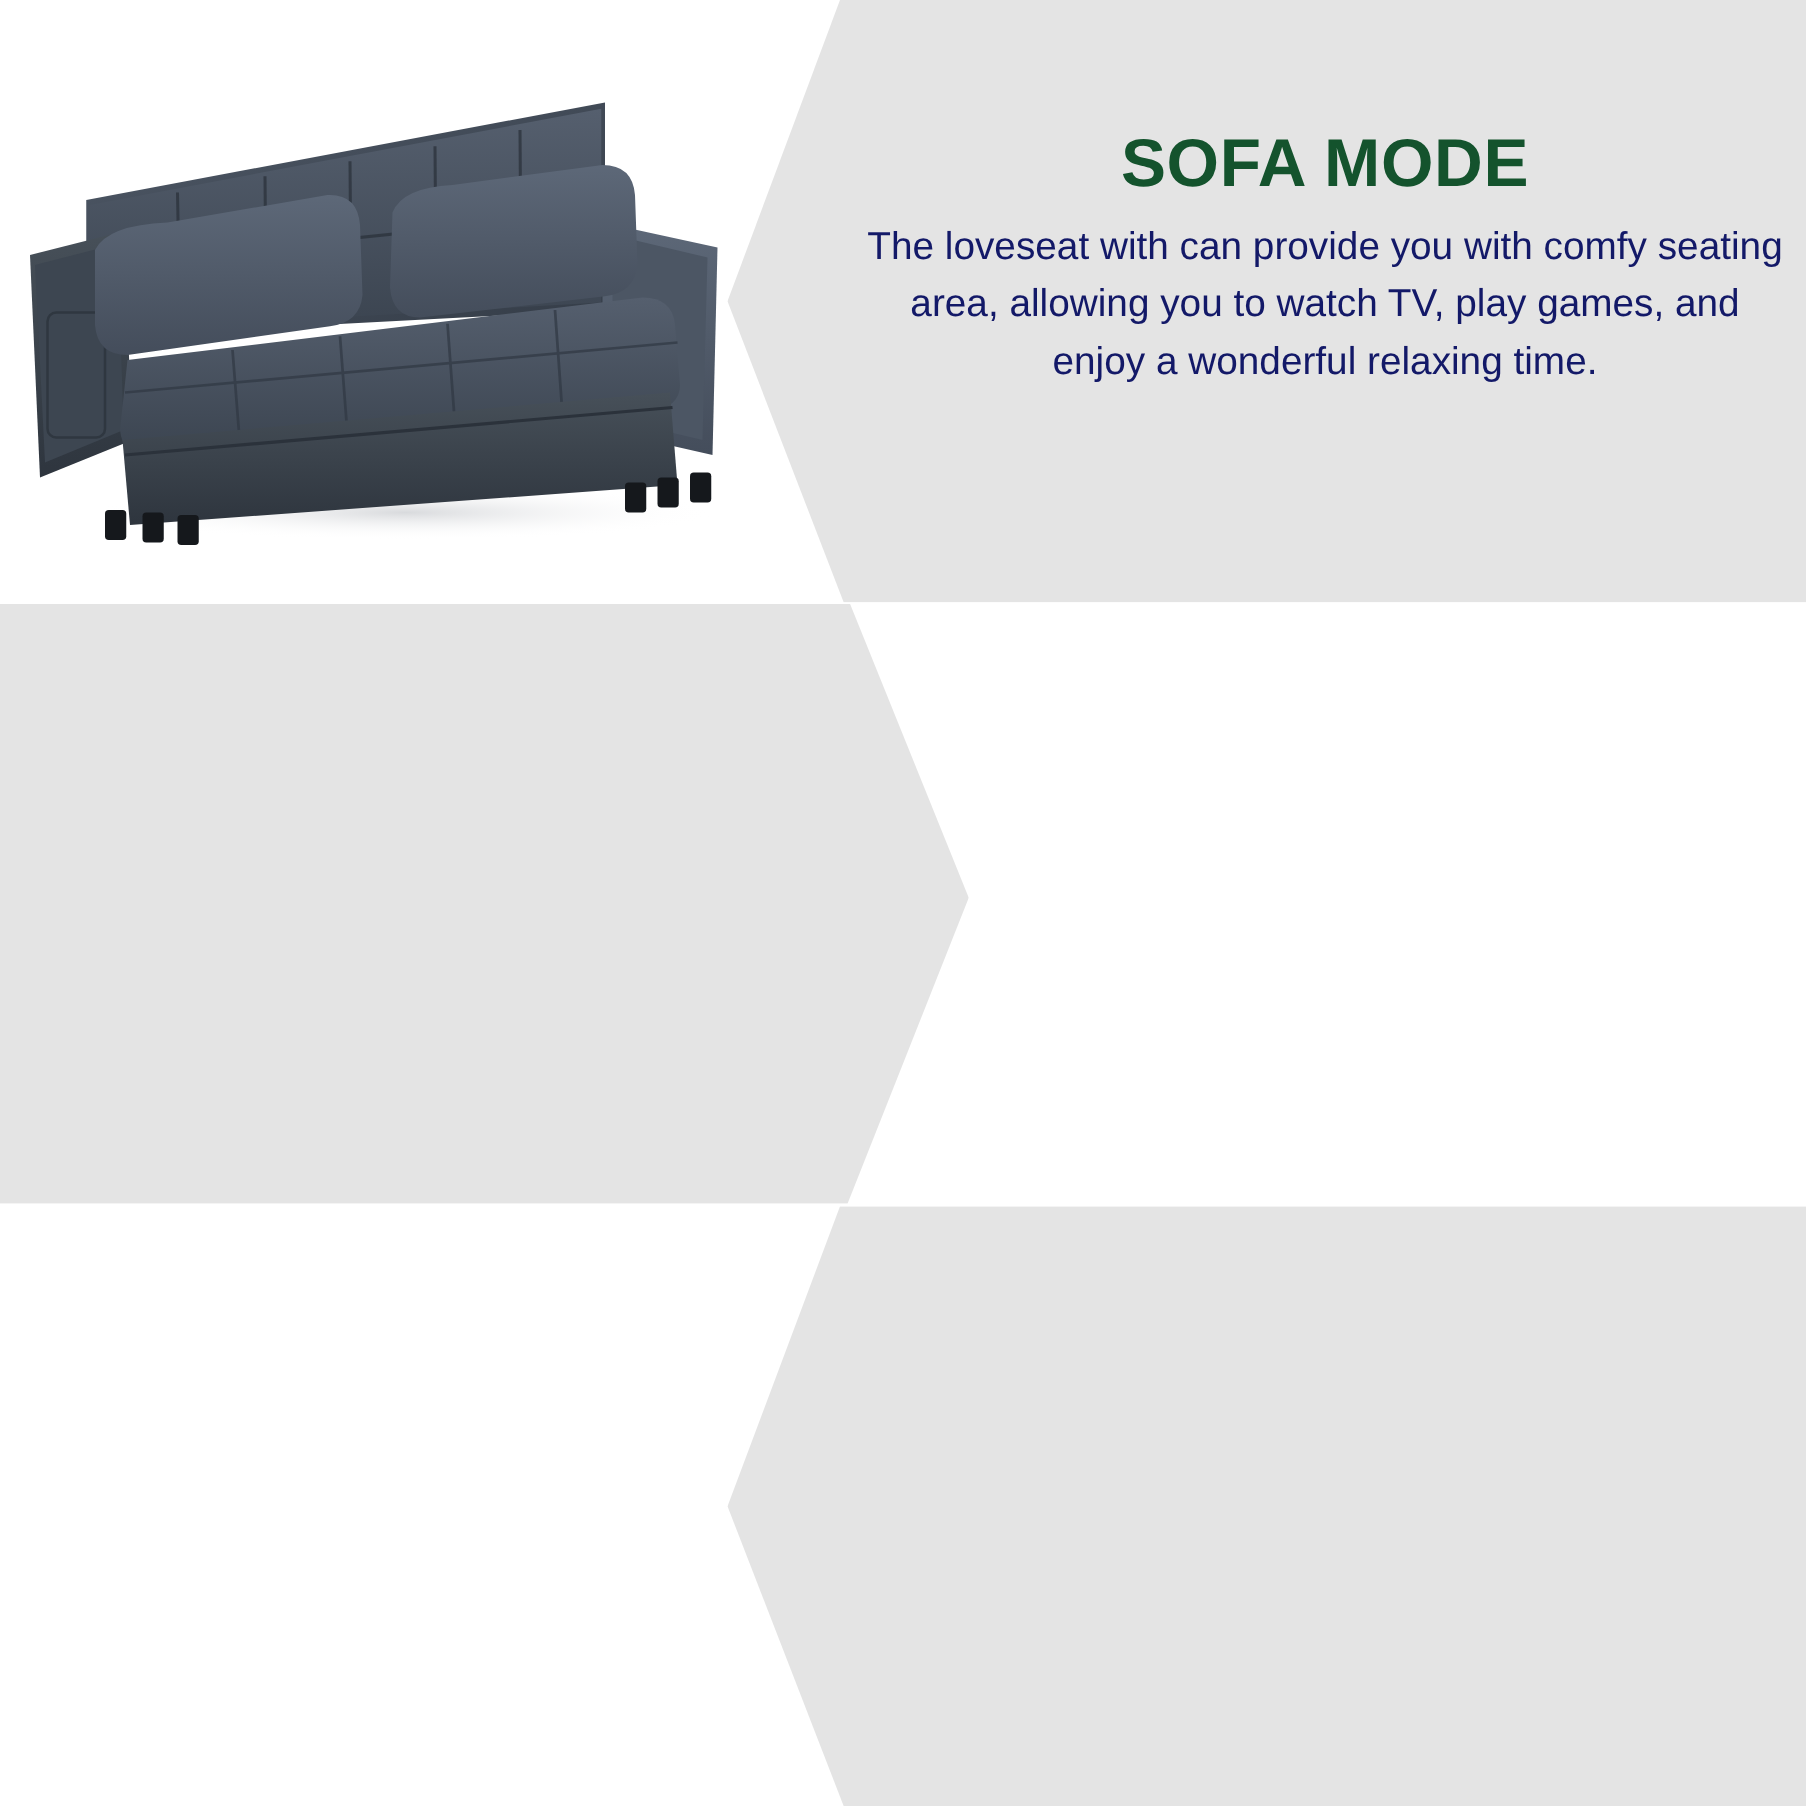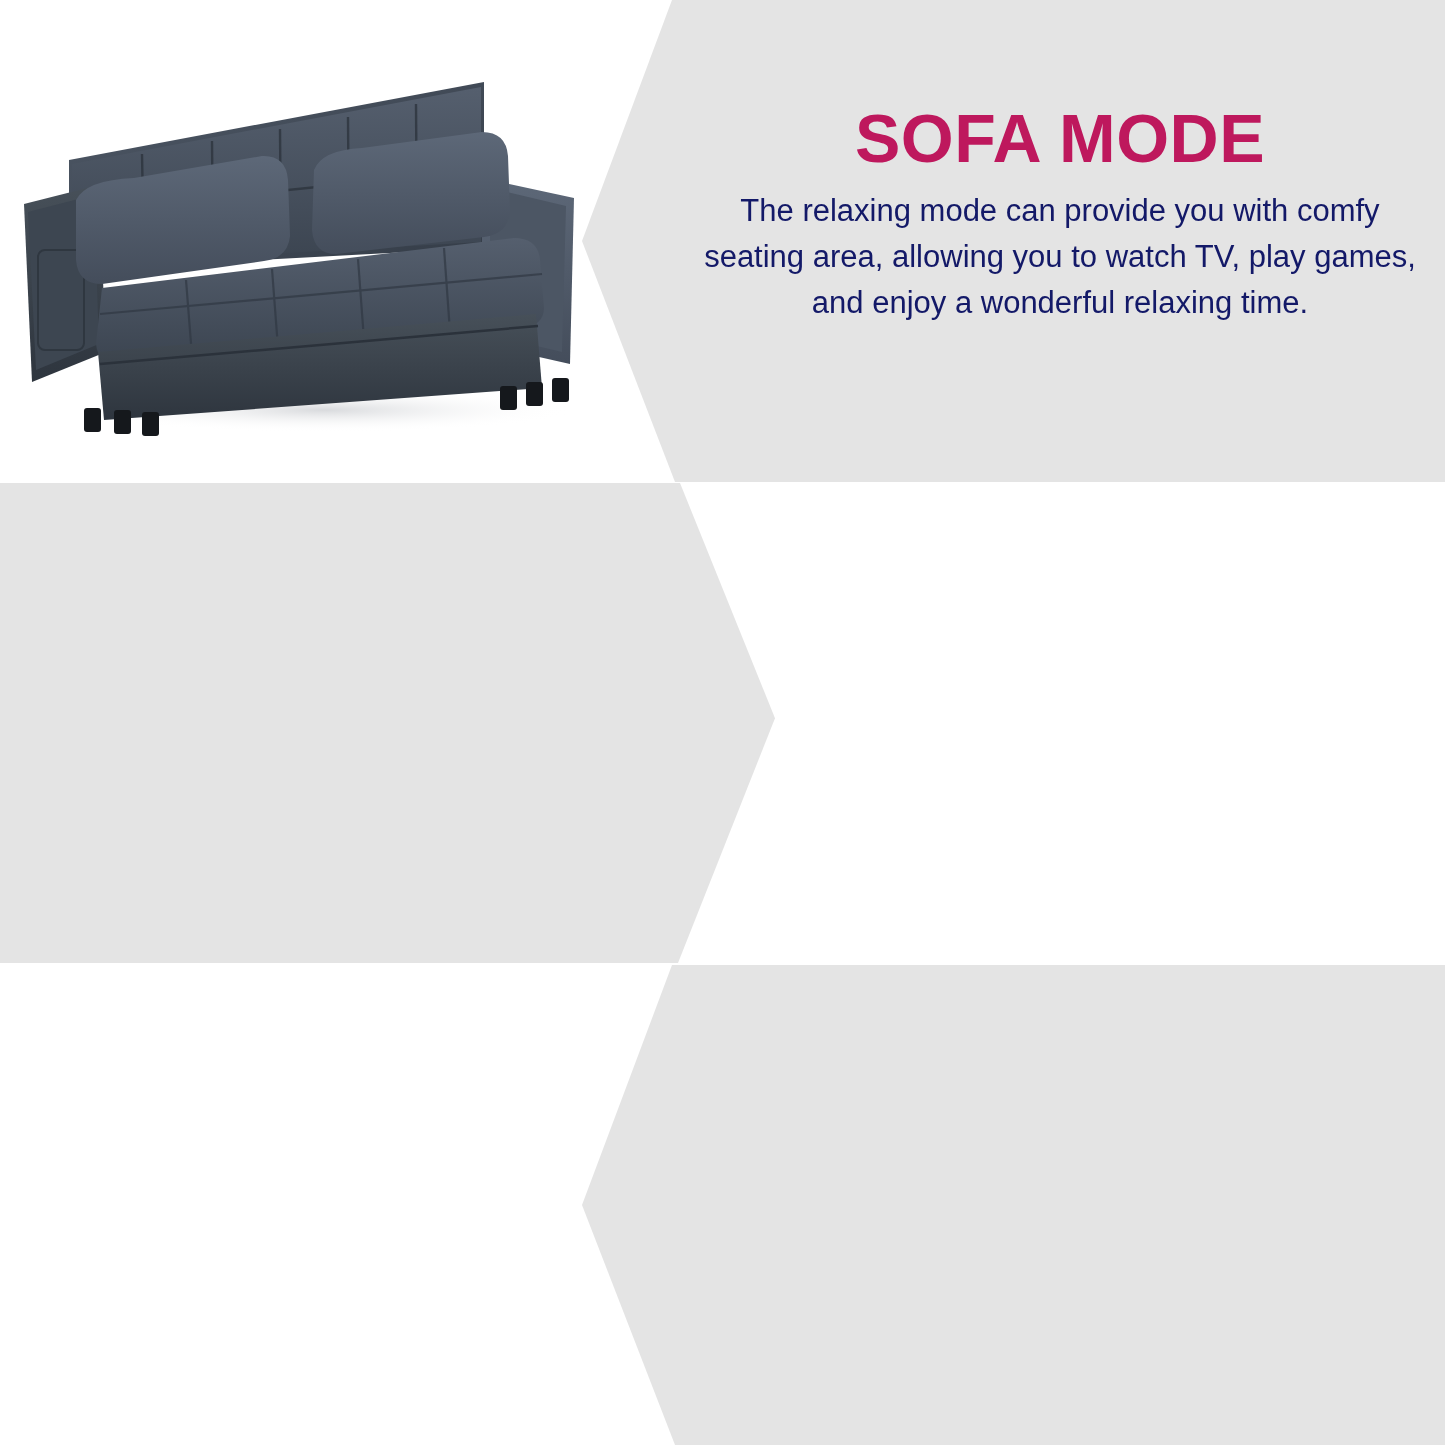--- a/index.html
+++ b/index.html
@@ -52,25 +52,25 @@
   }
 
   
   .textblock {
     position: absolute;
     text-align: center;
     color: #131968;
   }
   .mode-title {
     margin: 0 0 16px 0;
-    font-size: 68px;
+    font-size: 54px;
     font-weight: bold;
     letter-spacing: 0.5px;
     line-height: 1.0;
-    color: #be185d;
+    color: #14532d;
     white-space: nowrap;
   }
   .mode-desc {
     margin: 0;
     font-size: 31px;
     font-weight: normal;
     line-height: 46px;
     color: #131968;
   }
 
@@ -159,21 +159,21 @@
           <rect x="128" y="360" width="17" height="24" rx="3"></rect>
           <rect x="486" y="334" width="17" height="24" rx="3"></rect>
           <rect x="512" y="330" width="17" height="24" rx="3"></rect>
           <rect x="538" y="326" width="17" height="24" rx="3"></rect>
         </g>
       </svg>
     </div>
 
     <div class="textblock" id="text-sofa">
       <div class="mode-title">SOFA MODE</div>
-      <p class="mode-desc">The relaxing mode can provide you with comfy seating area, allowing you to watch TV, play games, and enjoy a wonderful relaxing time.</p>
+      <p class="mode-desc">The loveseat with can provide you with comfy seating area, allowing you to watch TV, play games, and enjoy a wonderful relaxing time.</p>
     </div>
   </div>
 
   <div class="row" id="row-lounger">
 
     <div class="panel left"></div>
 
   </div>
 
   <div class="row" id="row-bed">

